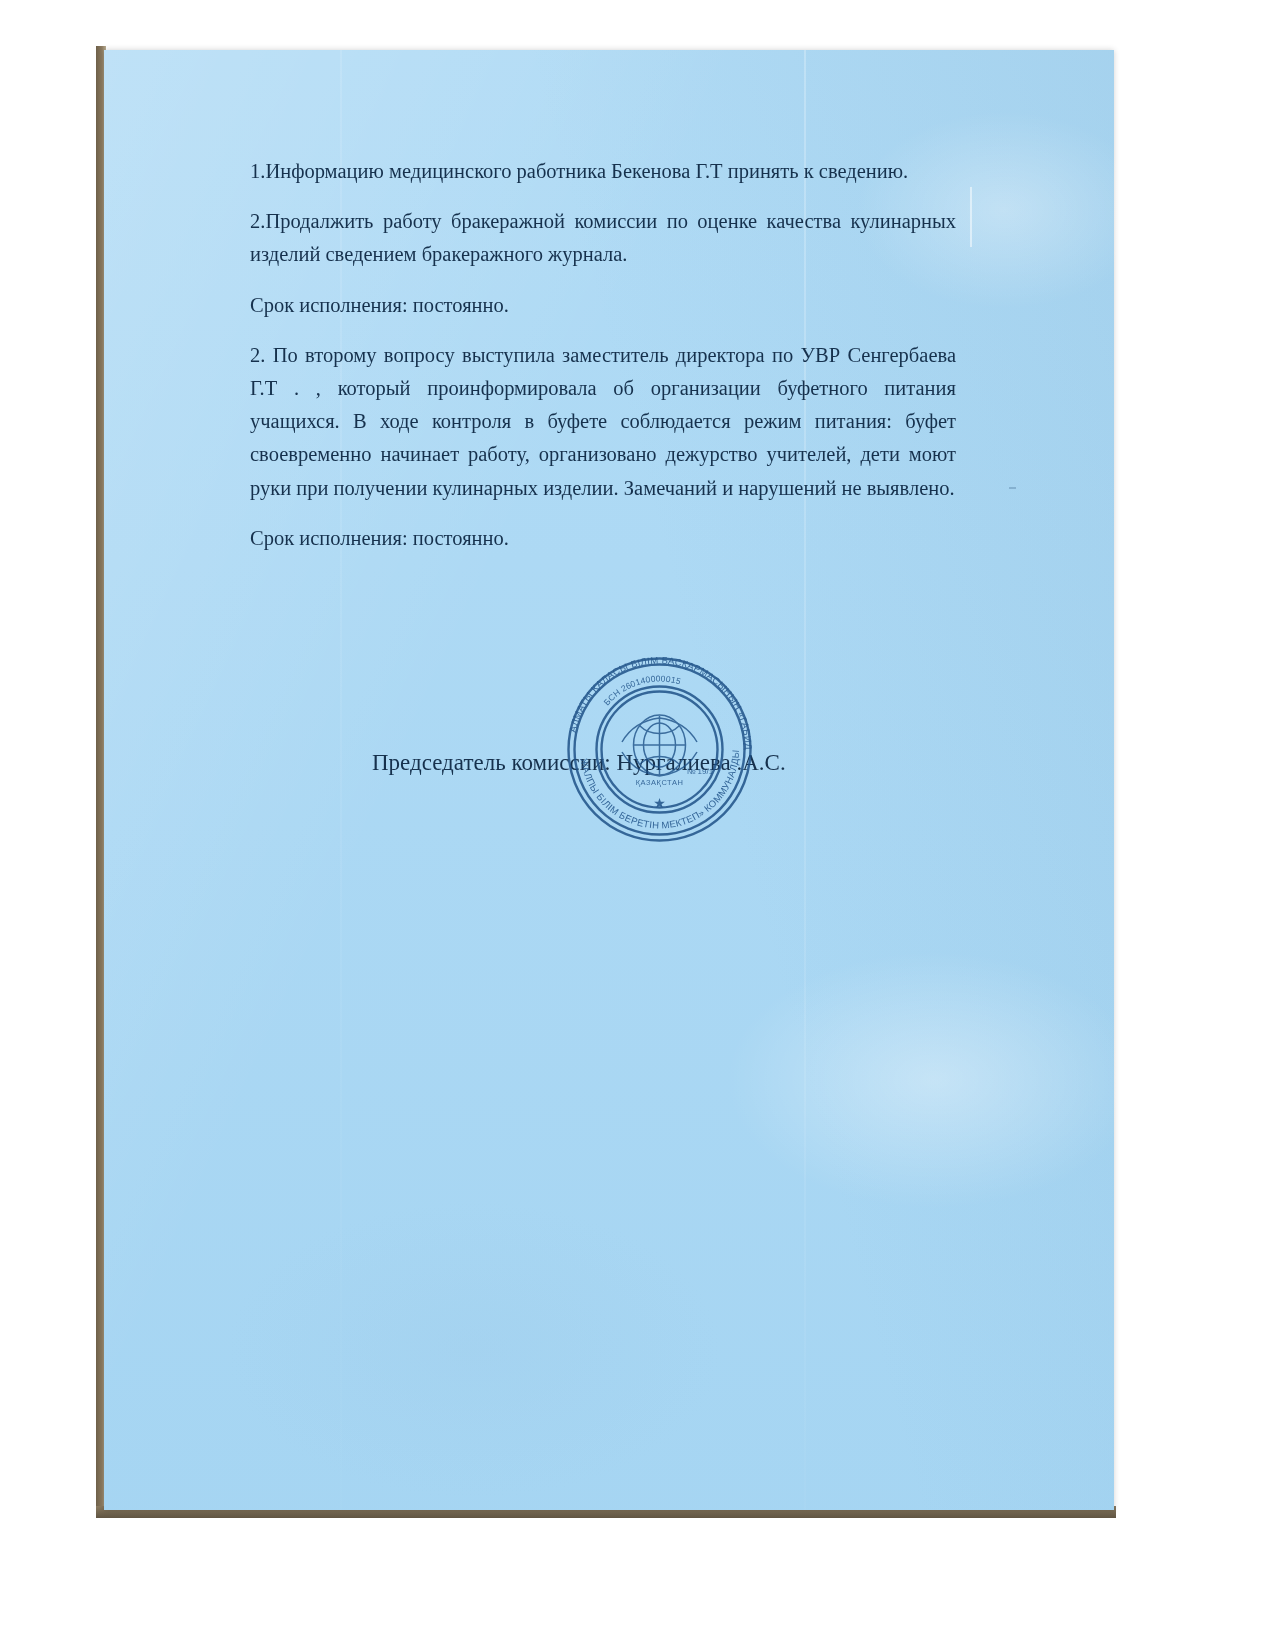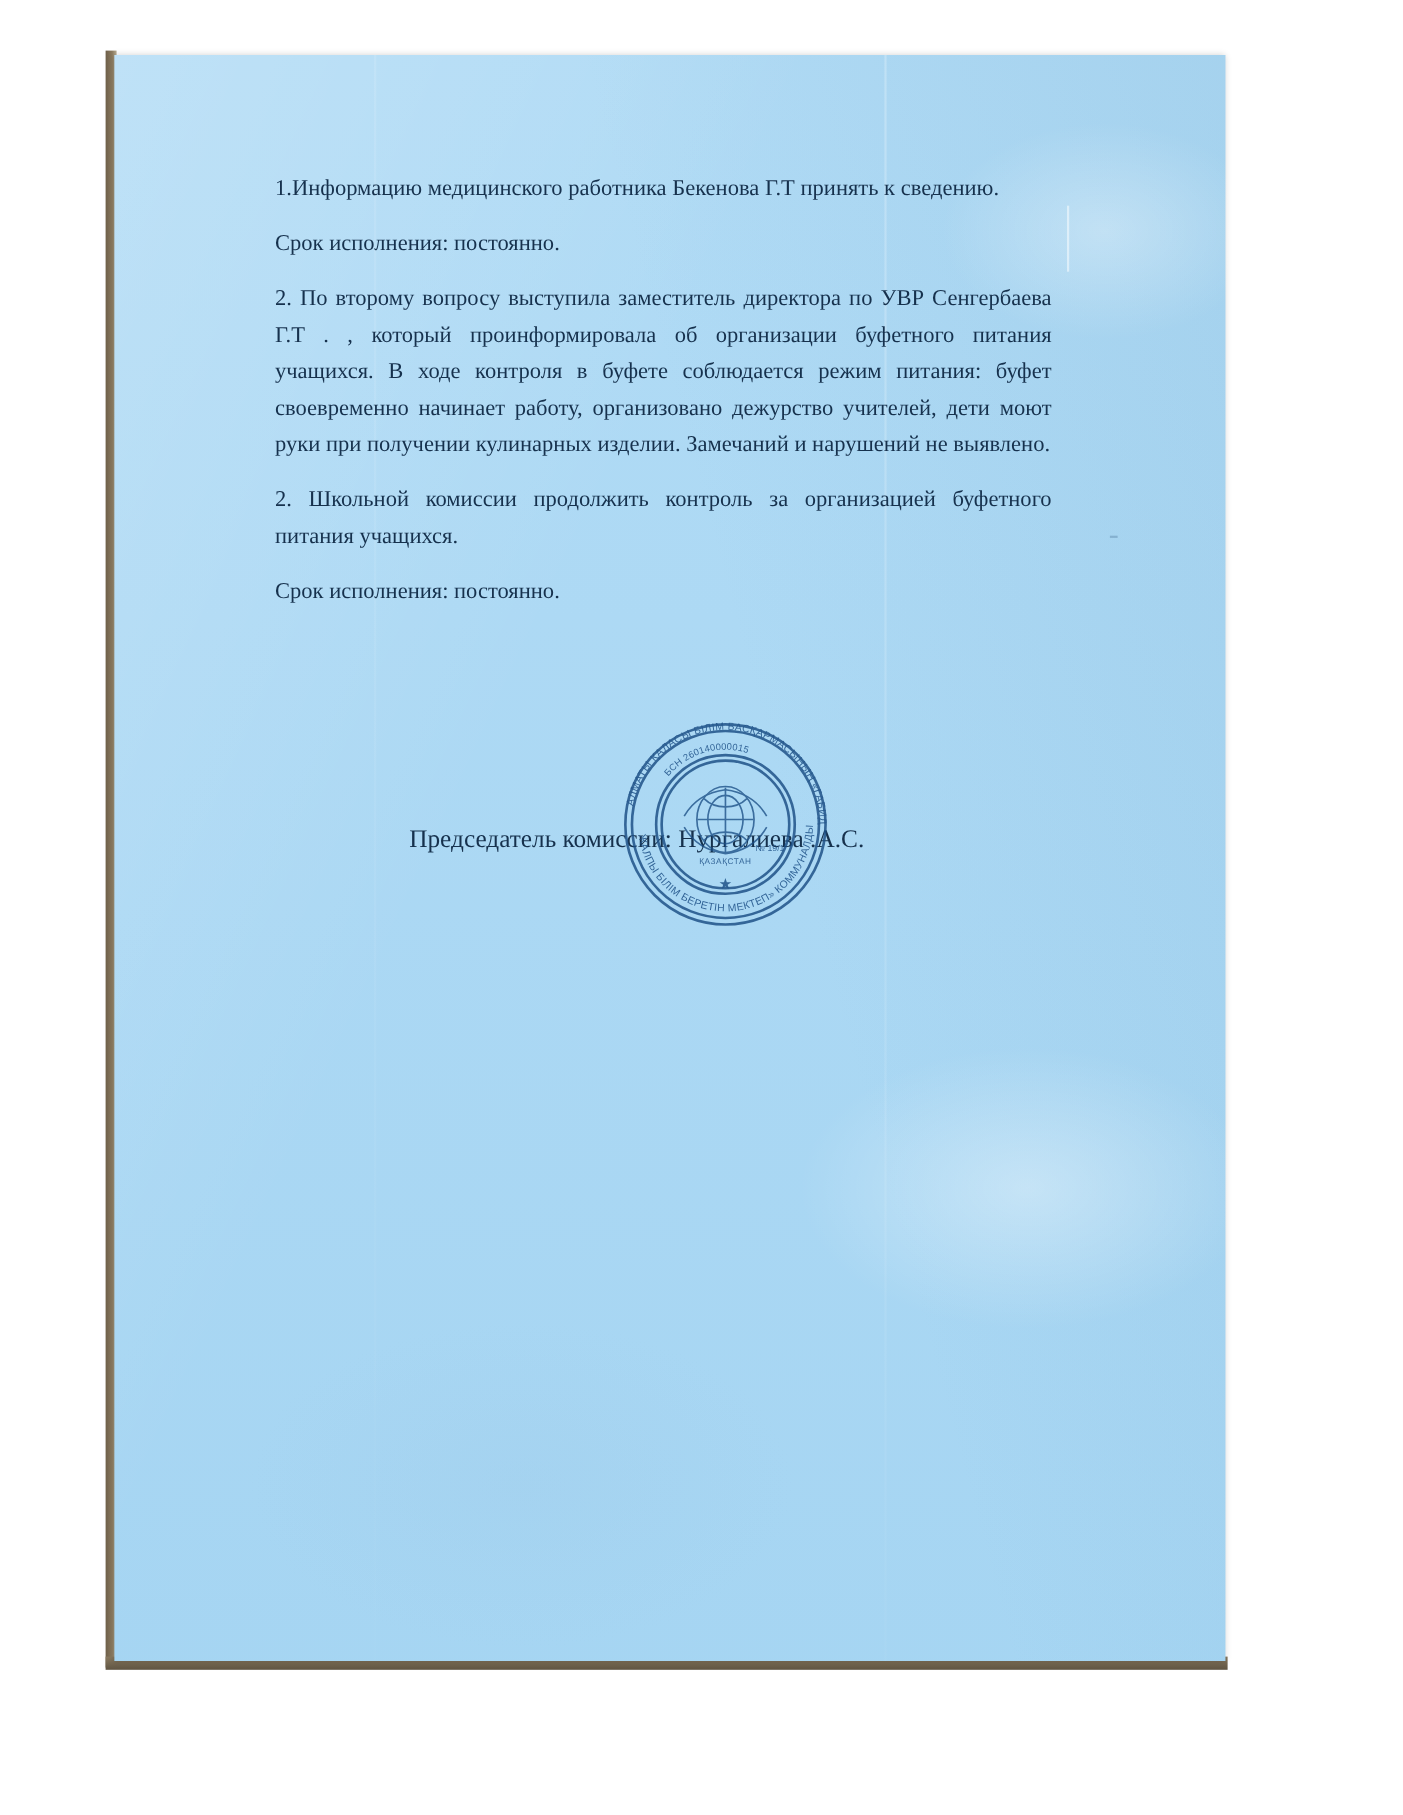--- a/index.html
+++ b/index.html
@@ -145,23 +145,23 @@
     <div class="crease c1"></div>
     <div class="crease c2"></div>
     <div class="blotch b1"></div>
     <div class="blotch b2"></div>
     <div class="blotch b3"></div>
     <div class="artifact a1"></div>
     <div class="artifact a2"></div>
 
     <div id="doc-body">
       <p class="indent">1.Информацию    медицинского работника     Бекенова Г.Т     принять к сведению.</p>
+      <p class="indent">2.Продалжить работу бракеражной комиссии по оценке качества кулинарных изделий сведением бракеражного журнала.</p>
       <p class="indent">Срок исполнения: постоянно.</p>
       <p class="indent">2. По второму вопросу выступила заместитель директора   по УВР Сенгербаева Г.Т . , который проинформировала об организации буфетного питания учащихся. В ходе контроля в буфете соблюдается режим питания: буфет своевременно начинает работу, организовано дежурство учителей, дети моют руки при получении кулинарных изделии. Замечаний и нарушений не выявлено.</p>
-      <p class="indent">2. Школьной комиссии продолжить контроль  за организацией  буфетного питания учащихся.</p>
       <p class="indent">Срок исполнения: постоянно.</p>
     </div>
 
     <div id="signature-line">Председатель комиссии:                 Нургалиева .А.С.</div>
 
     <div id="stamp">
       <svg width="215" height="215" viewBox="0 0 215 215" xmlns="http://www.w3.org/2000/svg">
         <defs>
           <path id="arcTop" d="M 22,107 A 85,85 0 0 1 193,107"></path>
           <path id="arcBottom" d="M 28,107 A 79,79 0 0 0 187,107"></path>

